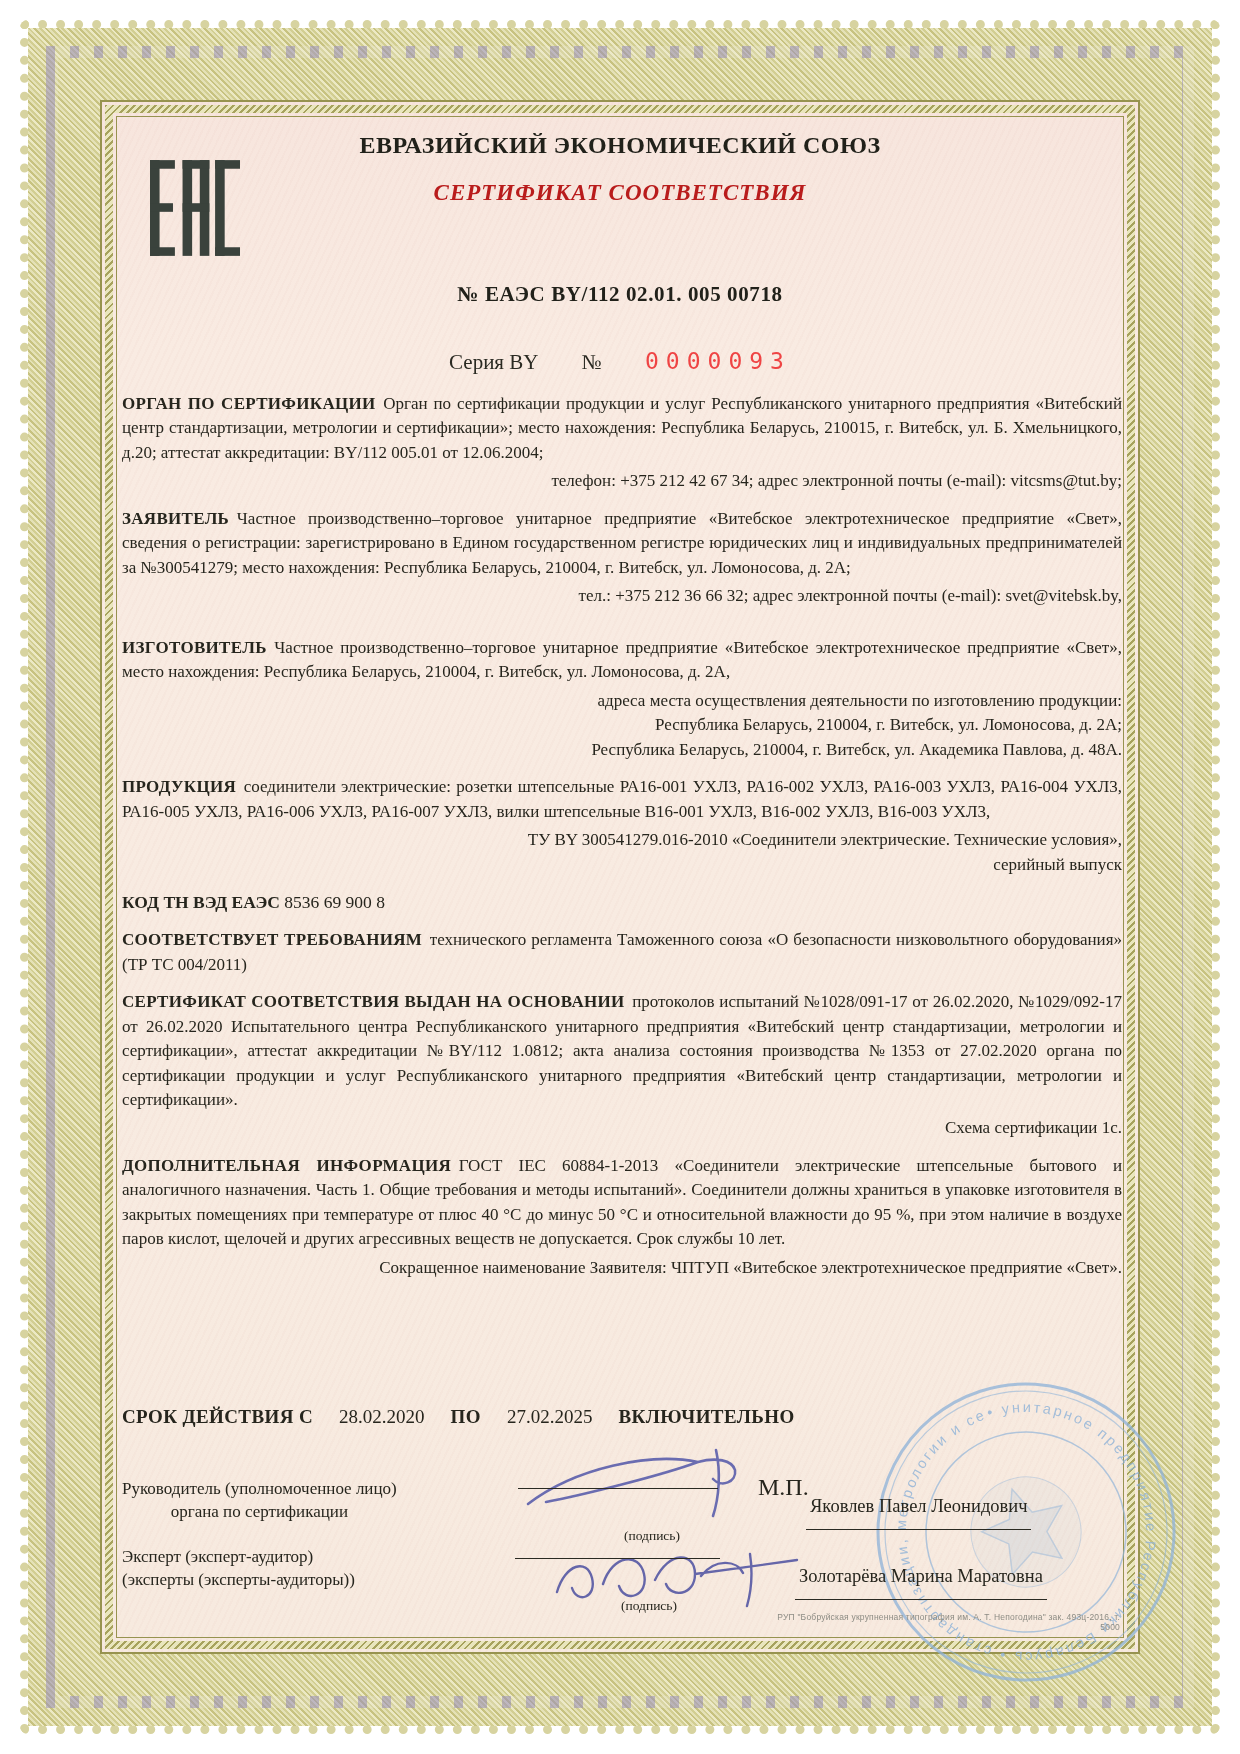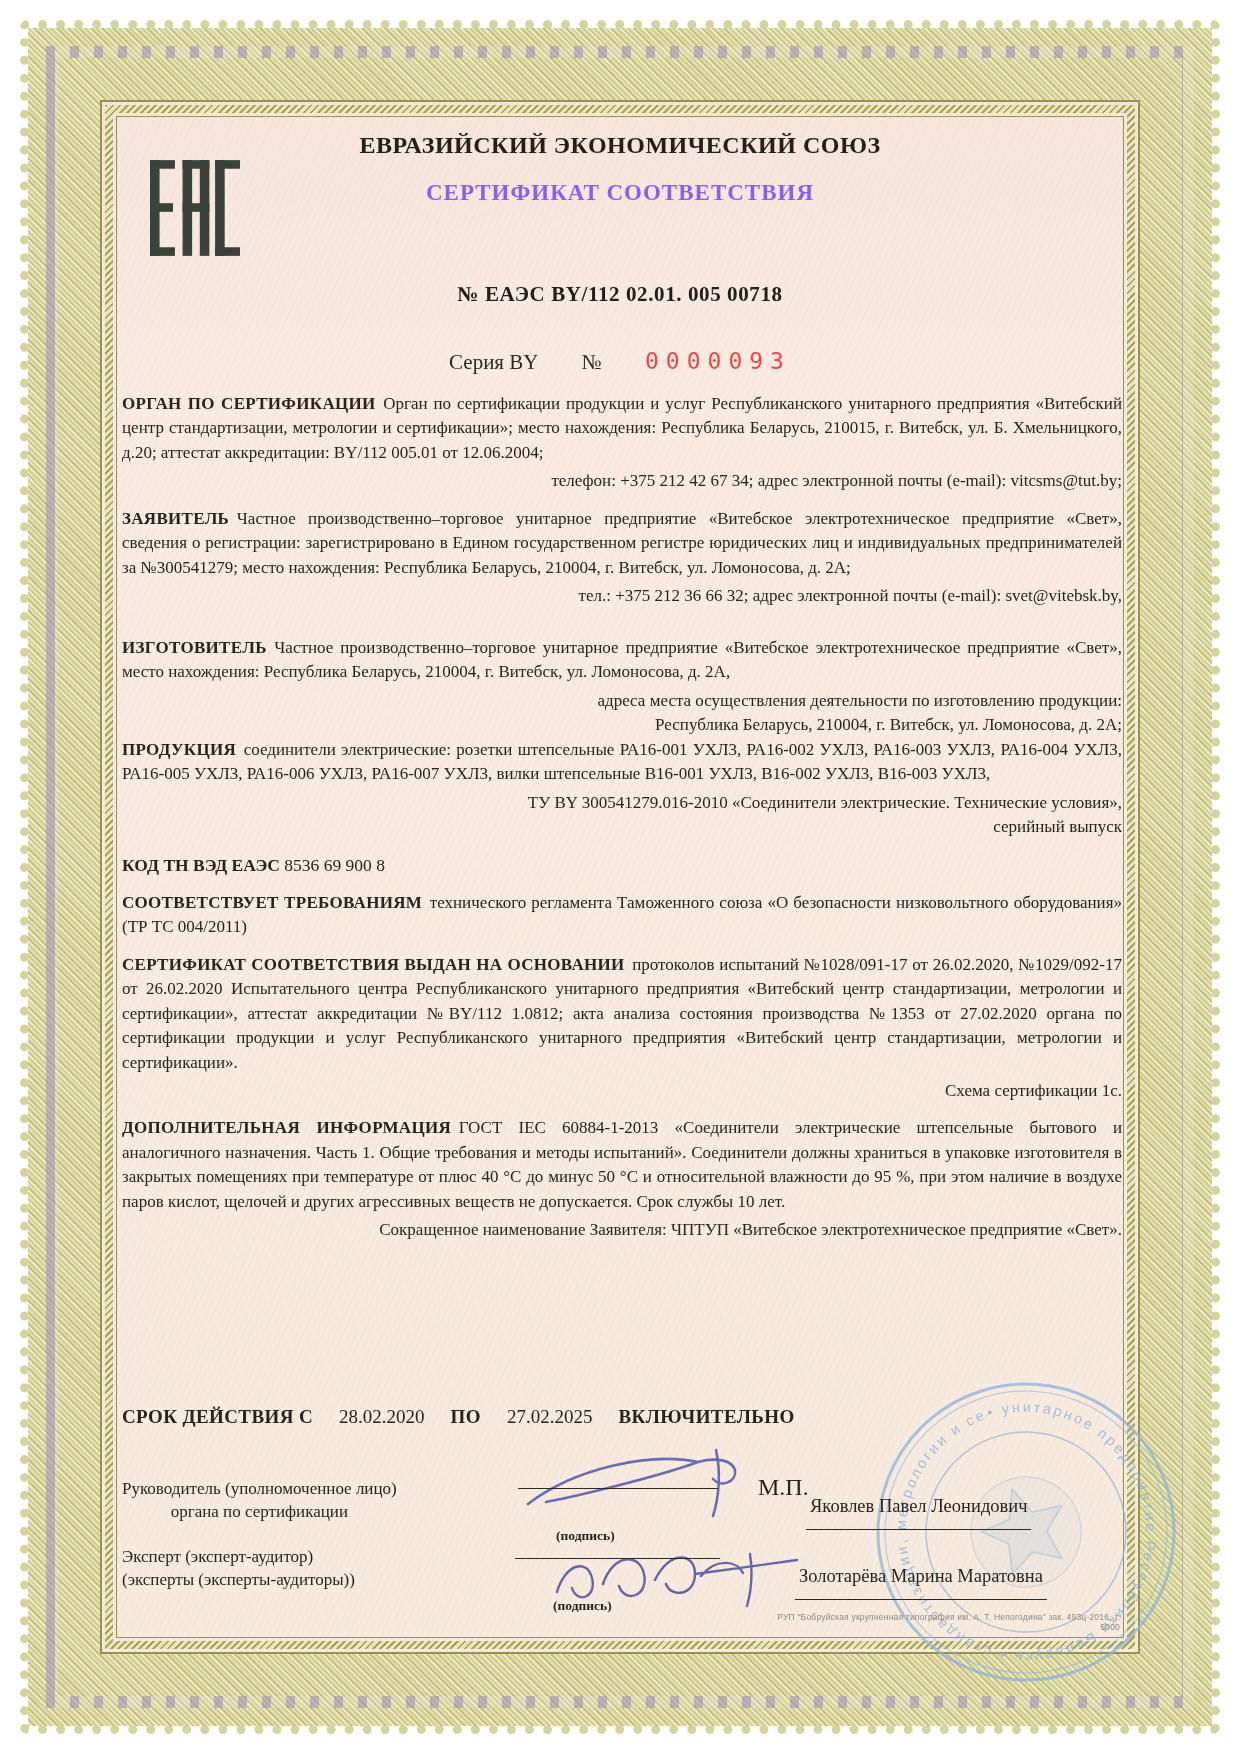--- a/index.html
+++ b/index.html
@@ -39,21 +39,21 @@
   .frame-inner{position:absolute;inset:116px;border:1.5px solid #97934f;pointer-events:none;}
 
   
   .eac-logo{position:absolute;left:150px;top:158px;width:90px;height:100px;}
   .union-title{
     position:absolute;left:0;right:0;top:132px;text-align:center;
     font-size:24px;font-weight:bold;letter-spacing:.5px;color:#21211a;
   }
   .doc-title{
     position:absolute;left:0;right:0;top:180px;text-align:center;
-    font-size:23px;font-weight:bold;letter-spacing:1px;color:#8b5cf6;
+    font-size:23px;font-weight:bold;letter-spacing:1px;color:#b91c1c;font-style:italic;
   }
   .cert-number{
     position:absolute;left:0;right:0;top:282px;text-align:center;
     font-size:21px;font-weight:bold;letter-spacing:.6px;color:#21211a;
   }
   .series-row{
     position:absolute;left:0;right:0;top:348px;text-align:center;font-size:21px;color:#2a2a22;
   }
   .series-row .gap{display:inline-block;width:38px;}
   .series-value{
@@ -70,21 +70,21 @@
   .line{text-align:right;}
   .kod{margin:0 0 13px 0;font-size:17.5px;}
   
   .validity{
     position:absolute;left:122px;top:1406px;font-size:19px;display:flex;align-items:baseline;gap:26px;
   }
   .validity b{letter-spacing:.4px;}
   
   .sig-label{position:absolute;font-size:17px;line-height:1.35;}
   .sig-line{position:absolute;border-bottom:1.5px solid #2a2a22;}
-  .sig-caption{position:absolute;font-size:13.5px;text-align:left;font-weight:bold;}
+  .sig-caption{position:absolute;font-size:13.5px;text-align:right;}
   .mp{position:absolute;left:758px;top:1474px;font-size:24px;}
   .sig-name{
     position:absolute;font-size:18.5px;border-bottom:1.5px solid #2a2a22;padding:0 4px 12px 4px;
   }
   .sig-svg{position:absolute;pointer-events:none;}
   .stamp{position:absolute;left:866px;top:1372px;width:320px;height:320px;opacity:.85;pointer-events:none;}
   .printer-note{
     position:absolute;left:760px;top:1612px;width:360px;text-align:right;
     font-family:"Liberation Sans", sans-serif;font-size:8.5px;color:#8d8c84;letter-spacing:.2px;
   }
@@ -135,20 +135,21 @@
   <p class="para">
     <strong>ЗАЯВИТЕЛЬ</strong><span>Частное производственно–торговое унитарное предприятие «Витебское электротехническое предприятие «Свет», сведения о регистрации: зарегистрировано в Едином государственном регистре юридических лиц и индивидуальных предпринимателей за №300541279; место нахождения: Республика Беларусь, 210004, г. Витебск, ул. Ломоносова, д. 2А;</span>
   </p>
   <div class="line" style="margin:-9px 0 27px 0;">тел.: +375 212 36 66 32; адрес электронной почты (e-mail): svet@vitebsk.by,</div>
 
   <p class="para">
     <strong>ИЗГОТОВИТЕЛЬ</strong><span>Частное производственно–торговое унитарное предприятие «Витебское электротехническое предприятие «Свет», место нахождения: Республика Беларусь, 210004, г. Витебск, ул. Ломоносова, д. 2А,</span>
   </p>
   <div class="line" style="margin:-9px 0 0 0;">адреса места осуществления деятельности по изготовлению продукции:</div>
   <div class="line">Республика Беларусь, 210004, г. Витебск, ул. Ломоносова, д. 2А;</div>
+  <div class="line" style="margin:0 0 13px 0;">Республика Беларусь, 210004, г. Витебск, ул. Академика Павлова, д. 48А.</div>
 
   <p class="para">
     <strong>ПРОДУКЦИЯ</strong><span>соединители электрические: розетки штепсельные РА16-001 УХЛ3, РА16-002 УХЛ3, РА16-003 УХЛ3, РА16-004 УХЛ3, РА16-005 УХЛ3, РА16-006 УХЛ3, РА16-007 УХЛ3, вилки штепсельные В16-001 УХЛ3, В16-002 УХЛ3, В16-003 УХЛ3,</span>
   </p>
   <div class="line" style="margin:-9px 0 0 0;">ТУ BY 300541279.016-2010 «Соединители электрические. Технические условия»,</div>
   <div class="line" style="margin:0 0 13px 0;">серийный выпуск</div>
 
   <div class="kod">
     <strong>КОД ТН ВЭД ЕАЭС</strong> <span>8536 69 900 8</span>
   </div>

